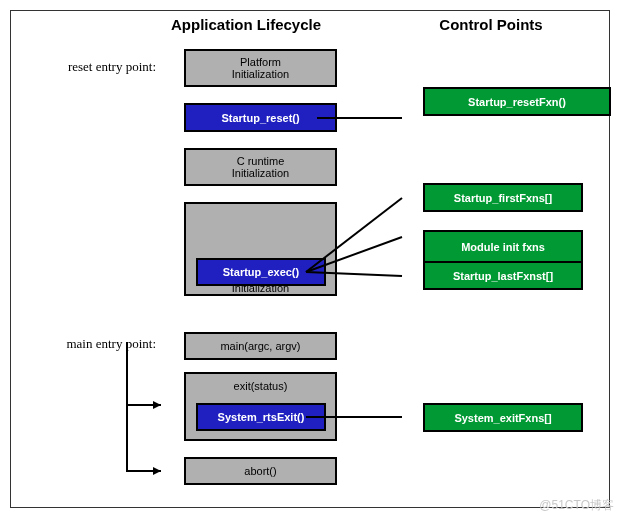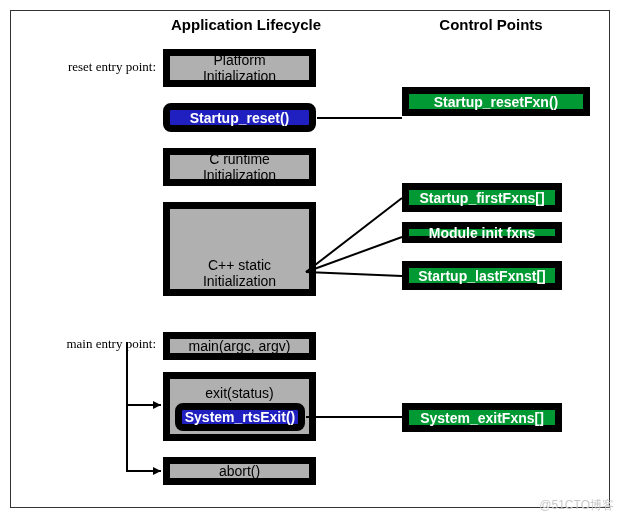--- a/index.html
+++ b/index.html
@@ -1,23 +1,23 @@
 <!DOCTYPE html>
 <html><head>
 <meta charset="utf-8">
 <style>
   html, body { margin: 0; padding: 0; font-family: Arial, Helvetica, sans-serif; background: #fff; }
   .canvas { position: relative; width: 620px; height: 516px; background: #fff; }
   .frame { position: absolute; left: 10px; top: 10px; width: 598px; height: 496px; border: 1px solid #333; background: #fff; }
   .col-head { position: absolute; font-weight: bold; font-size: 15px; top: 5px; text-align: center; }
   .side-label { position: absolute; font-size: 13px; text-align: right; font-family: Liberation Serif, serif; }
-  .box { position: absolute; border: 7px solid #000000; font-size: 14px; text-align: center; display: flex;
-         flex-direction: column; justify-content: center; align-items: center; box-sizing: border-box; }
+  .box { position: absolute; border: 2px solid #000000; font-size: 11px; text-align: center; display: flex;
+         flex-direction: column; justify-content: center; align-items: center; box-sizing: border-box; margin-left: 21px; }
   .gray  { background: #b0b0b0; color: #000; }
-  .blue  { background: #2020c0; color: #fff; font-weight: bold; border-radius: 8px; }
+  .blue  { background: #2020c0; color: #fff; font-weight: bold; }
   .green { background: #009933; color: #fff; font-weight: bold; }
   .watermark { position: absolute; right: 6px; bottom: 2px; font-size: 12px; color: #c8c8c8; }
   svg.arrows { position: absolute; left:0; top:0; pointer-events:none; }
 </style>
 </head>
 <body>
 
 <div class="canvas">
   <div class="frame">
 
@@ -35,40 +35,43 @@
         <span>Startup_reset()</span>
       </div>
     <div class="box gray" style="left:152px;top:137px;width:153px;height:38px">
         <span style="white-space:pre-line">C runtime
 Initialization</span>
       </div>
     <div class="box gray" style="left:152px;top:191px;width:153px;height:94px;justify-content:flex-end;padding-top:0">
         <span style="white-space:pre-line">C++ static
 Initialization</span>
       </div>
+    <div class="box blue" style="left:164px;top:247px;width:130px;height:28px">
+        <span>Startup_exec()</span>
+      </div>
     <div class="box gray" style="left:152px;top:321px;width:153px;height:28px">
         <span>main(argc, argv)</span>
       </div>
     <div class="box gray" style="left:152px;top:361px;width:153px;height:69px;justify-content:flex-start;padding-top:6px">
         <span>exit(status)</span>
       </div>
     <div class="box gray" style="left:152px;top:446px;width:153px;height:28px">
         <span>abort()</span>
       </div>
     <div class="box blue" style="left:164px;top:392px;width:130px;height:28px">
         <span>System_rtsExit()</span>
       </div>
 
     <div class="box green" style="left:391px;top:76px;width:188px;height:29px">
         <span>Startup_resetFxn()</span>
       </div>
     <div class="box green" style="left:391px;top:172px;width:160px;height:29px">
         <span>Startup_firstFxns[]</span>
       </div>
-    <div class="box green" style="left:391px;top:211px;width:160px;height:21px">
+    <div class="box green" style="left:391px;top:219px;width:160px;height:33px">
         <span>Module init fxns</span>
       </div>
     <div class="box green" style="left:391px;top:392px;width:160px;height:29px">
         <span>System_exitFxns[]</span>
       </div>
     <div class="box green" style="left:391px;top:250px;width:160px;height:29px">
         <span>Startup_lastFxnst[]</span>
       </div>
 
     <svg class="arrows" width="598" height="496">

